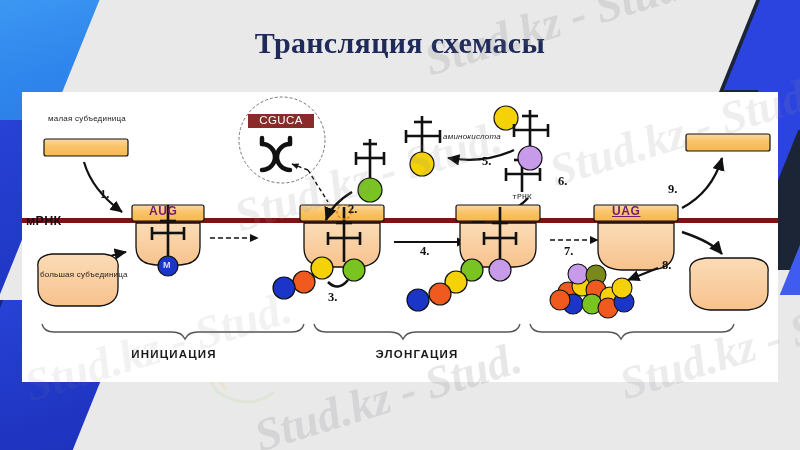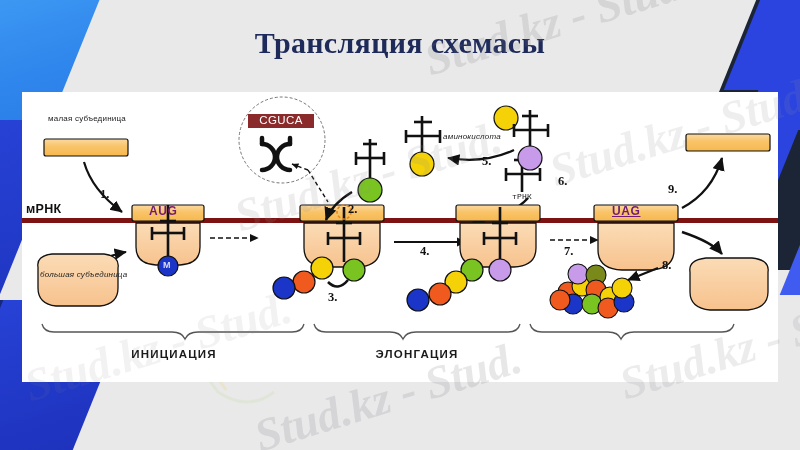--- a/index.html
+++ b/index.html
@@ -274,23 +274,23 @@
       </g>
       <path d="M636 176 L606 188" stroke="#111" stroke-width="2.2" marker-end="url(#ah)"></path>
 
       <path d="M20 232 Q22 240 32 240 L150 240 Q160 240 163 247 Q166 240 176 240 L270 240 Q280 240 282 232" fill="none" stroke="#555" stroke-width="1.3"></path>
       <path d="M292 232 Q294 240 304 240 L368 240 Q378 240 381 247 Q384 240 394 240 L486 240 Q496 240 498 232" fill="none" stroke="#555" stroke-width="1.3"></path>
       <path d="M508 232 Q510 240 520 240 L586 240 Q596 240 599 247 Q602 240 612 240 L700 240 Q710 240 712 232" fill="none" stroke="#555" stroke-width="1.3"></path>
     </svg>
 
     <div class="lbl sub" style="left:26px;top:22px;width:78px;">малая субъединица</div>
 
-    <div class="lbl sub" style="left:18px;top:178px;width:78px;font-style:italic;">большая субъединица</div>
-
-    <div class="lbl" style="left:4px;top:110px;font-size:12.5px;font-weight:bold;letter-spacing:.3px;">мРНК</div>
+    <div class="lbl sub" style="left:18px;top:178px;width:78px;">большая субъединица</div>
+
+    <div class="lbl" style="left:4px;top:122px;font-size:12.5px;font-weight:bold;letter-spacing:.3px;">мРНК</div>
 
     <div class="lbl codon" style="left:127px;top:112px;">AUG</div>
 
     <div class="lbl codon" style="left:590px;top:112px;text-decoration:underline;">UAG</div>
 
     <div class="lbl" style="left:228px;top:22px;width:62px;text-align:center;font-size:11.5px;font-weight:normal;color:#fff;letter-spacing:.4px;">CGUCA</div>
 
     <div class="lbl" style="left:141px;top:168px;font-size:9px;font-weight:bold;color:#dcdcf0;">М</div>
 
     <div class="lbl sub" style="left:404px;top:40px;width:92px;font-style:italic;">аминокислота</div>

